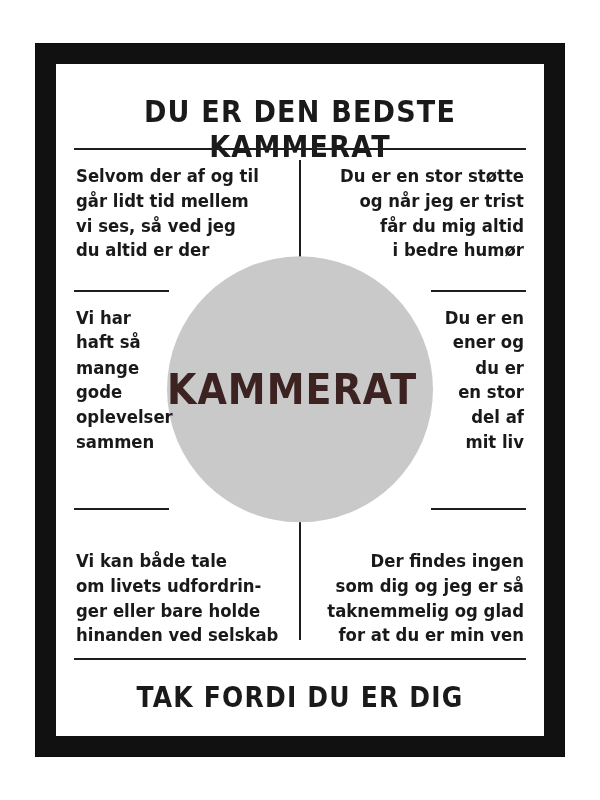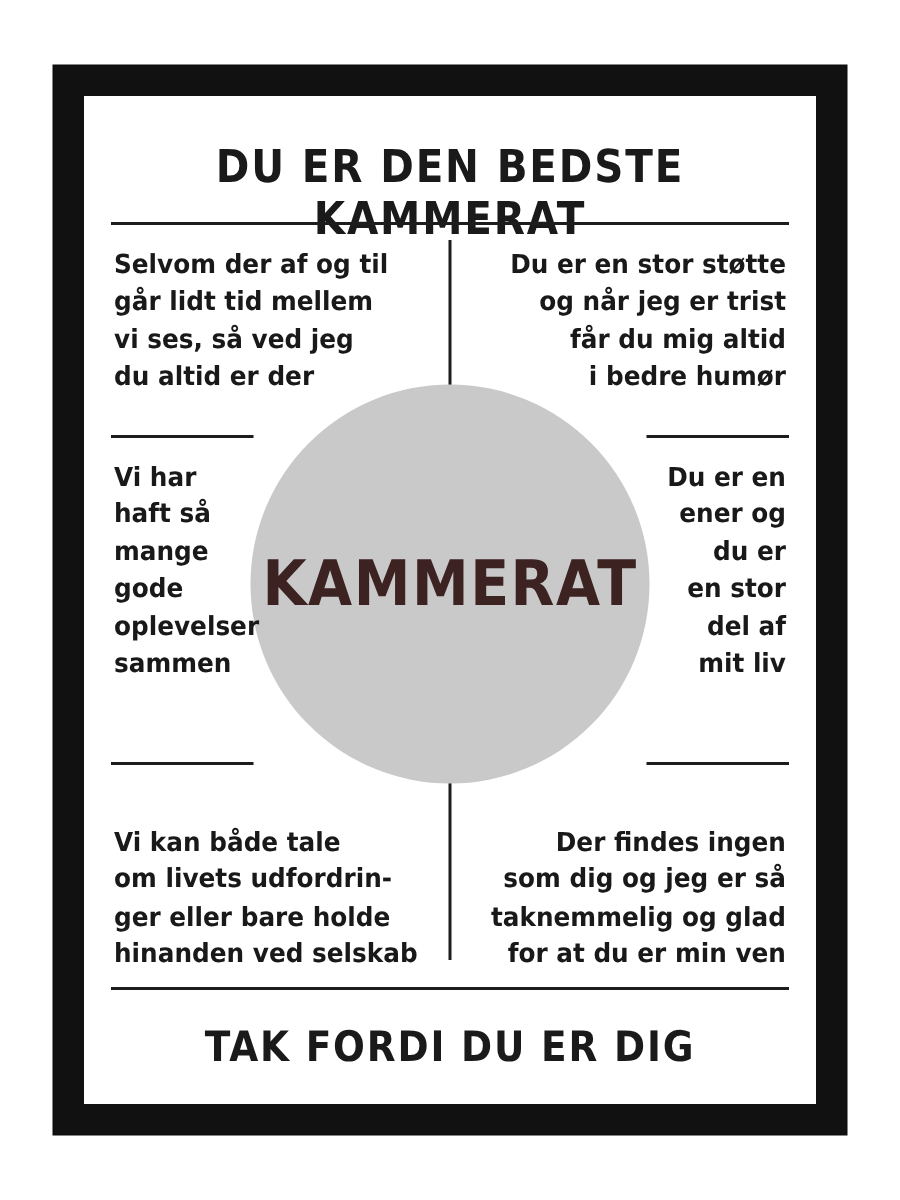--- a/index.html
+++ b/index.html
@@ -90,21 +90,20 @@
     position: absolute;
     width: 266px;
     height: 266px;
     border-radius: 50%;
     background: #c9c9c9;
     left: 50%;
     top: 50%;
     transform: translate(-50%, -54%);
     display: flex;
     align-items: center;
-    justify-content: center;
   }
   .circle-label {
     font-family: "DejaVu Sans", sans-serif;
     font-weight: bold;
     font-size: 38px;
     letter-spacing: 1px;
     color: #3d2222;
     transform: scaleY(1.1);
     white-space: nowrap;
   }

